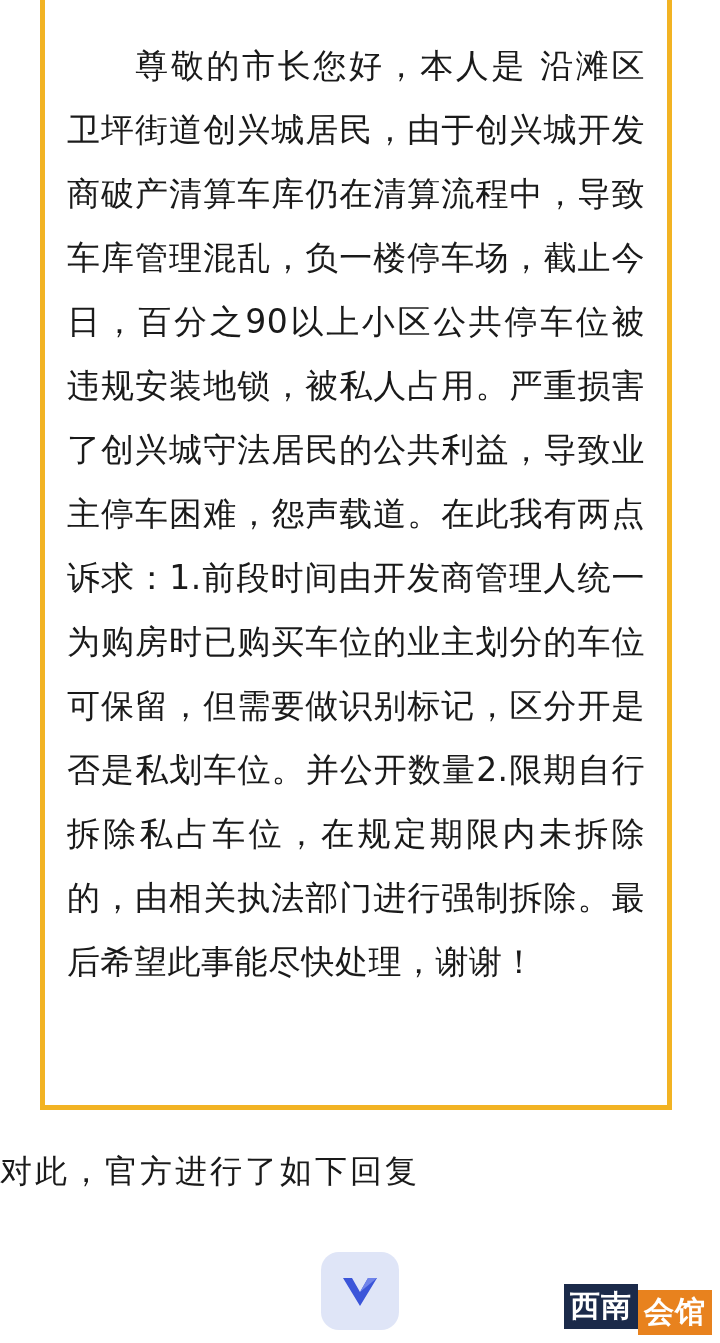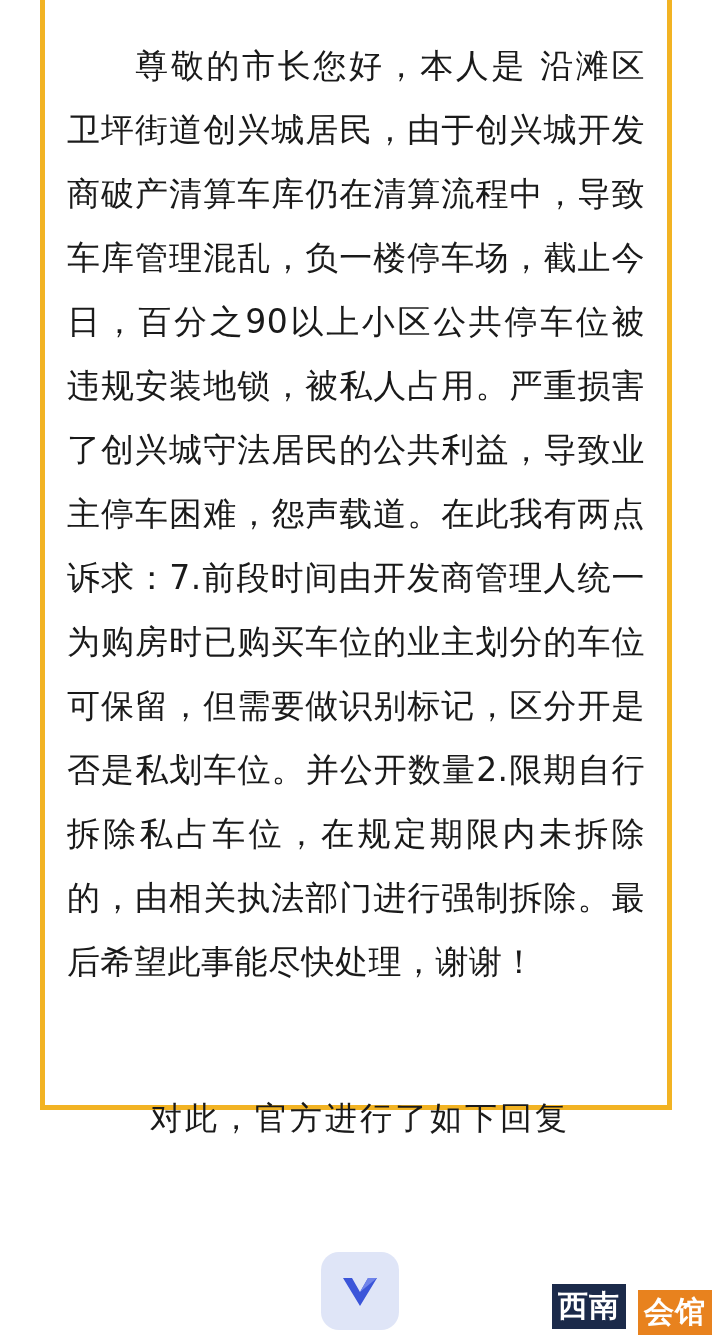--- a/index.html
+++ b/index.html
@@ -51,22 +51,22 @@
   }
   .letter-body .indent {
     display: inline-block;
     width: 66px;
   }
 
   .official-reply {
     position: absolute;
     left: 0;
     right: 0;
-    top: 1097px;
-    text-align: center;
+    top: 1150px;
+    text-align: left;
     font-size: 32px;
     letter-spacing: 3px;
     color: #1a1a1a;
     font-family: Liberation Mono, monospace;
     font-weight: 500;
   }
 
   
   .logo-badge {
     position: absolute;
@@ -85,21 +85,21 @@
     display: block;
   }
 
   
   .watermark {
     position: absolute;
     right: 8px;
     bottom: 8px;
     display: flex;
     align-items: center;
-    gap: 12px;
+    gap: 0px;
   }
   .wm-box {
     font-size: 30px;
     font-weight: 700;
     letter-spacing: 1px;
     padding: 2px 6px;
     font-family: "DejaVu Sans", "Liberation Sans", sans-serif;
   }
   .wm-dark {
     color: #ffffff;
@@ -110,21 +110,21 @@
     background: #e8821e;
     margin-top: 12px;
   }
 </style>
 </head>
 <body>
 
 <div class="page">
 
   <div class="letter-card">
-    <div class="letter-body"><span class="indent"></span><span>尊敬的市长您好，本人是 沿滩区卫坪街道创兴城居民，由于创兴城开发商破产清算车库仍在清算流程中，导致车库管理混乱，负一楼停车场，截止今日，百分之90以上小区公共停车位被违规安装地锁，被私人占用。严重损害了创兴城守法居民的公共利益，导致业主停车困难，怨声载道。在此我有两点诉求：7.前段时间由开发商管理人统一为购房时已购买车位的业主划分的车位可保留，但需要做识别标记，区分开是否是私划车位。并公开数量2.限期自行拆除私占车位，在规定期限内未拆除的，由相关执法部门进行强制拆除。最后希望此事能尽快处理，谢谢！</span></div>
+    <div class="letter-body"><span class="indent"></span><span>尊敬的市长您好，本人是 沿滩区卫坪街道创兴城居民，由于创兴城开发商破产清算车库仍在清算流程中，导致车库管理混乱，负一楼停车场，截止今日，百分之90以上小区公共停车位被违规安装地锁，被私人占用。严重损害了创兴城守法居民的公共利益，导致业主停车困难，怨声载道。在此我有两点诉求：1.前段时间由开发商管理人统一为购房时已购买车位的业主划分的车位可保留，但需要做识别标记，区分开是否是私划车位。并公开数量2.限期自行拆除私占车位，在规定期限内未拆除的，由相关执法部门进行强制拆除。最后希望此事能尽快处理，谢谢！</span></div>
   </div>
 
   <div class="official-reply">对此，官方进行了如下回复</div>
 
   <div class="logo-badge">
     <svg width="50" height="50" viewBox="0 0 50 50" aria-hidden="true">
       <path d="M8 12 L25 40 L42 12 L33 12 L25 26 L17 12 Z" fill="#3b55d9"></path>
       <path d="M25 26 L33 12 L42 12 Z" fill="#6f83ea"></path>
     </svg>
   </div>

